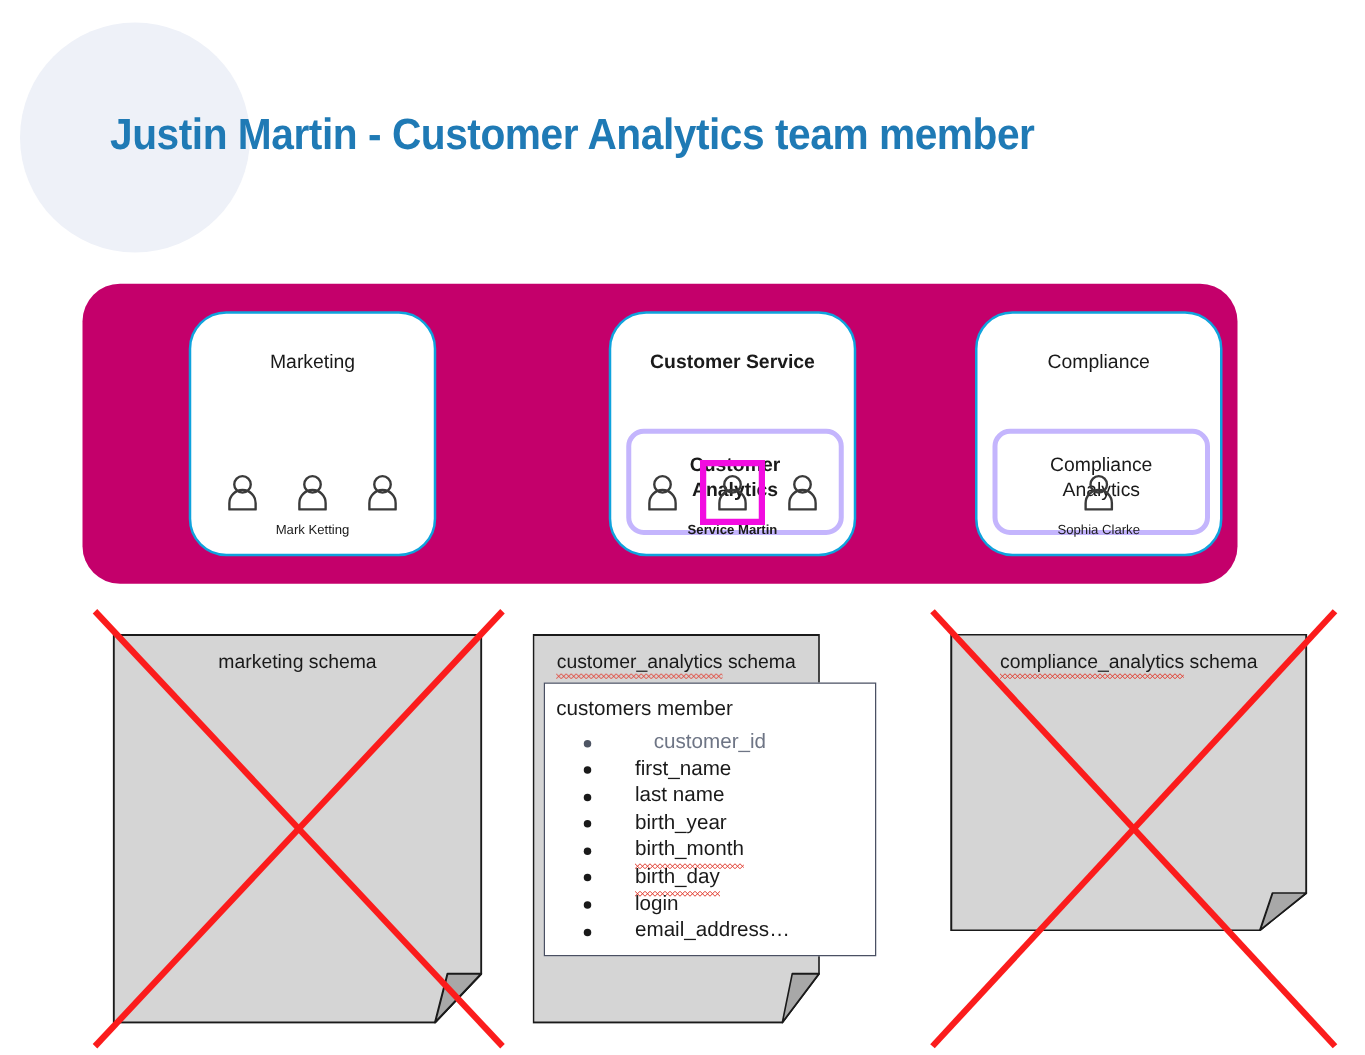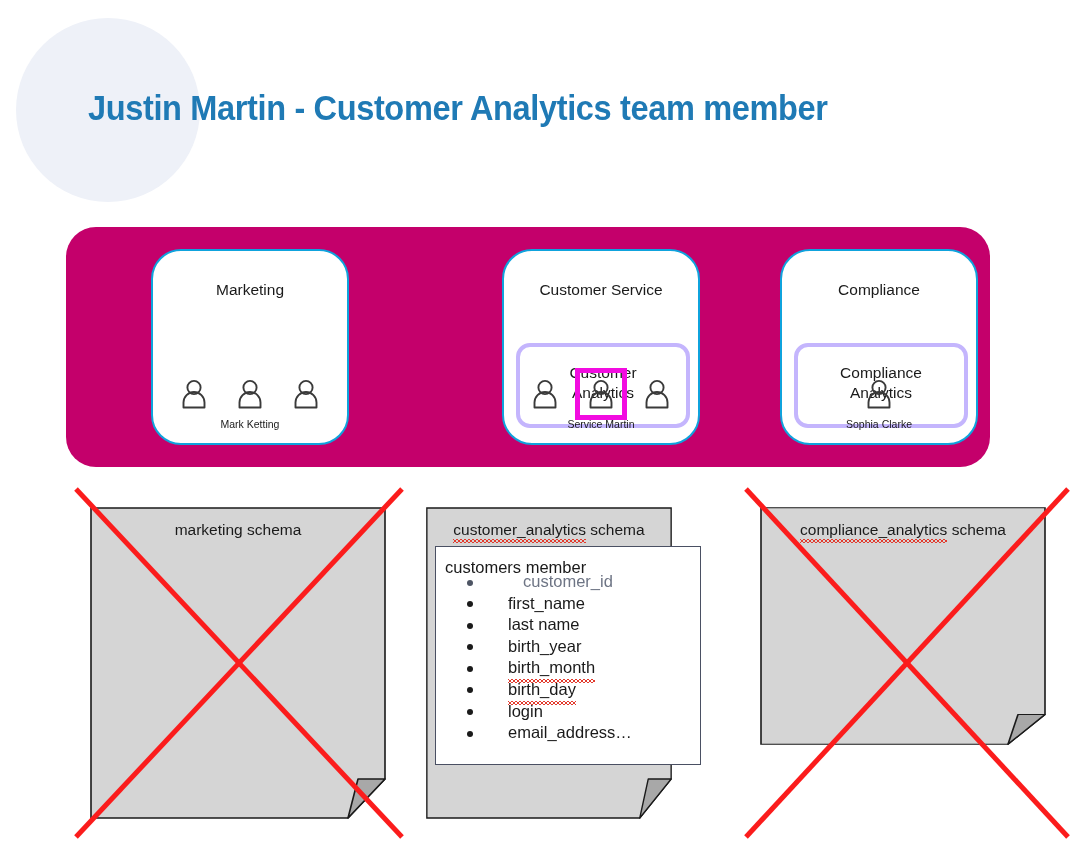--- a/index.html
+++ b/index.html
@@ -58,21 +58,21 @@
     position: absolute;
     top: 22px;
     width: 198px;
     height: 196px;
     background: #ffffff;
     border: 2px solid #0fa3dd;
     border-radius: 30px;
     box-sizing: border-box;
   }
   #dept-card-marketing       { left: 85px;  }
-  #dept-card-customer-service{ left: 436px; }
+  #dept-card-customer-service{ left: 421px; font-weight: bold; }
   #dept-card-compliance      { left: 714px; }
 
   .dept-title {
     position: absolute;
     top: 30px;
     left: 0;
     width: 100%;
     text-align: center;
     font-size: 15.5px;
     color: #1a1a1a;
@@ -132,21 +132,21 @@
     outline: 5px solid #f20ce0;
     outline-offset: 4px;
   }
 
   
   .schema-doc {
     position: absolute;
     top: 507px;
   }
   #schema-doc-marketing            { left: 90px;  width: 296px; height: 312px; }
-  #schema-doc-customer-analytics   { left: 426px; width: 230px; height: 312px; padding-left: 16px; }
+  #schema-doc-customer-analytics   { left: 426px; width: 230px; height: 312px; }
   #schema-doc-compliance-analytics { left: 760px; width: 286px; height: 238px; }
 
   .doc-svg { position: absolute; left: 0; top: 0; width: 100%; height: 100%; }
 
   .doc-title {
     position: absolute;
     top: 14px;
     left: 0;
     width: 100%;
     text-align: center;
@@ -187,21 +187,21 @@
   #table-name {
     position: absolute;
     left: 9px;
     top: 11px;
     font-size: 16.5px;
     color: #1a1a1a;
   }
   #column-list {
     position: absolute;
     left: 9px;
-    top: 24px;
+    top: 36px;
     margin: 0;
     padding: 0;
     list-style: none;
   }
   #column-list li {
     position: relative;
     height: 21.6px;
     line-height: 21.6px;
     font-size: 16.5px;
     color: #1a1a1a;

